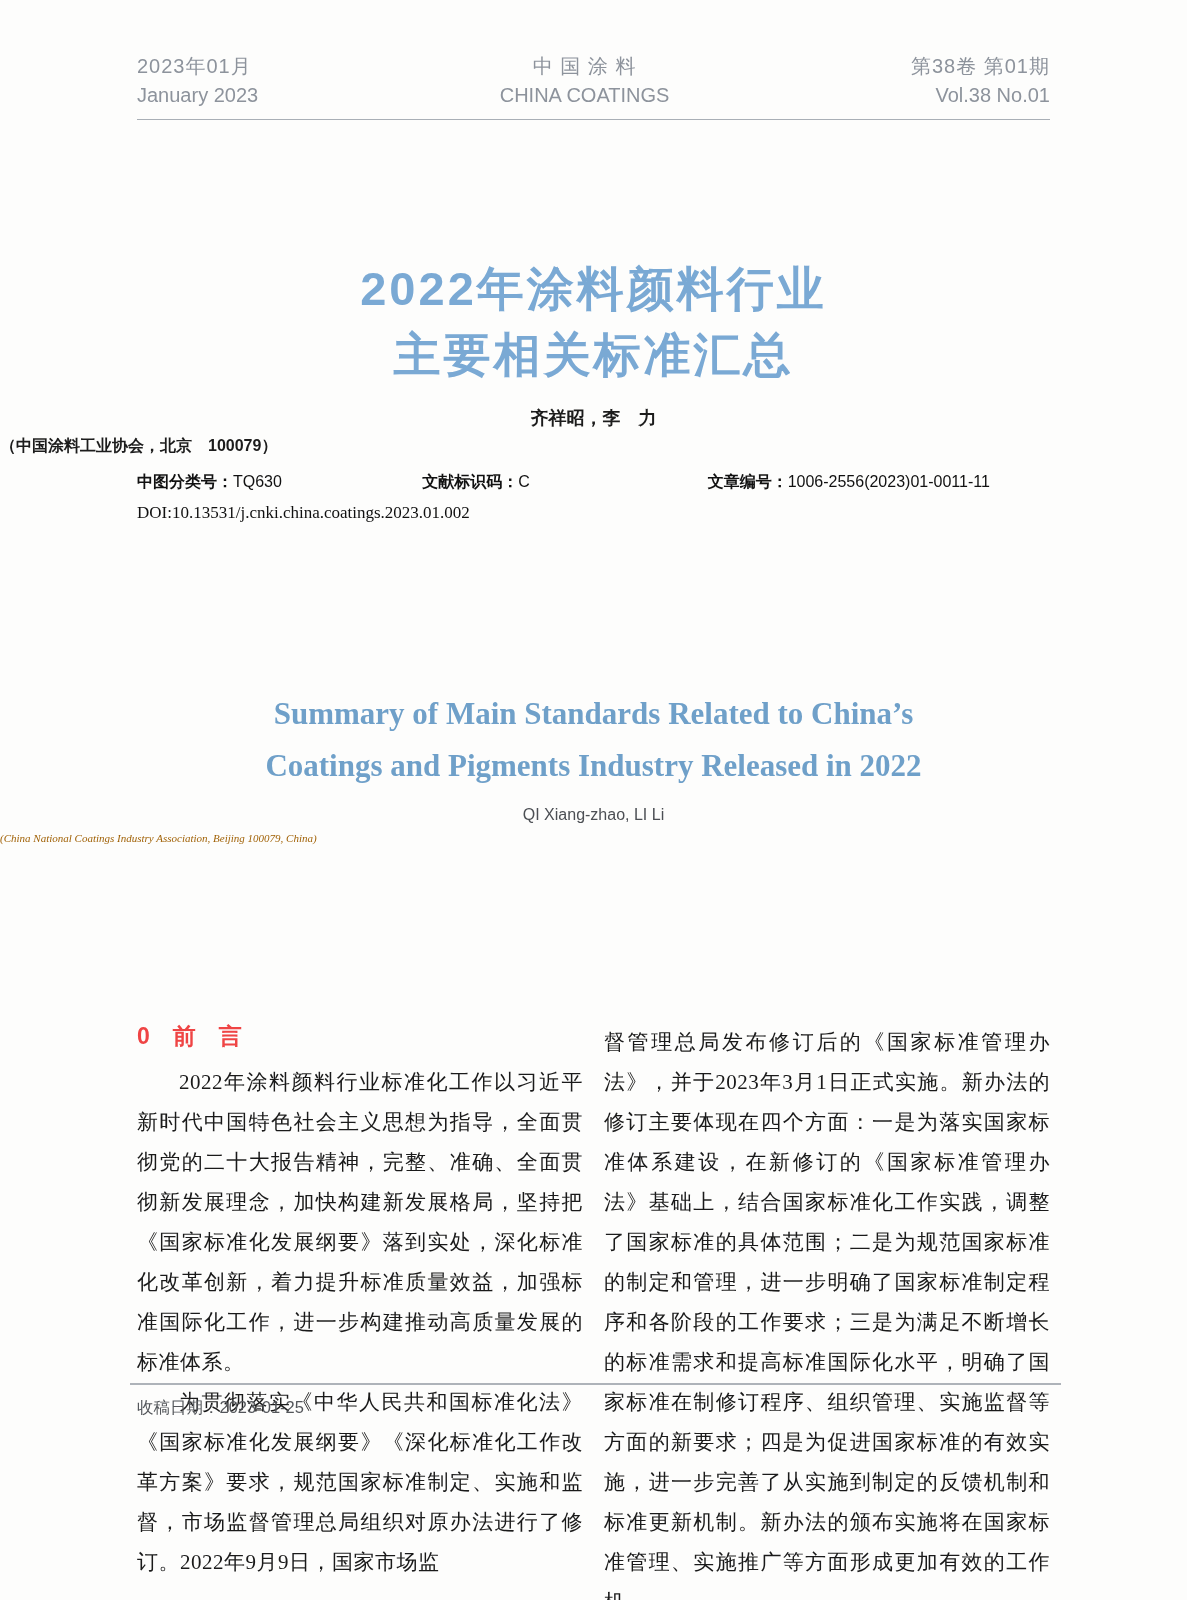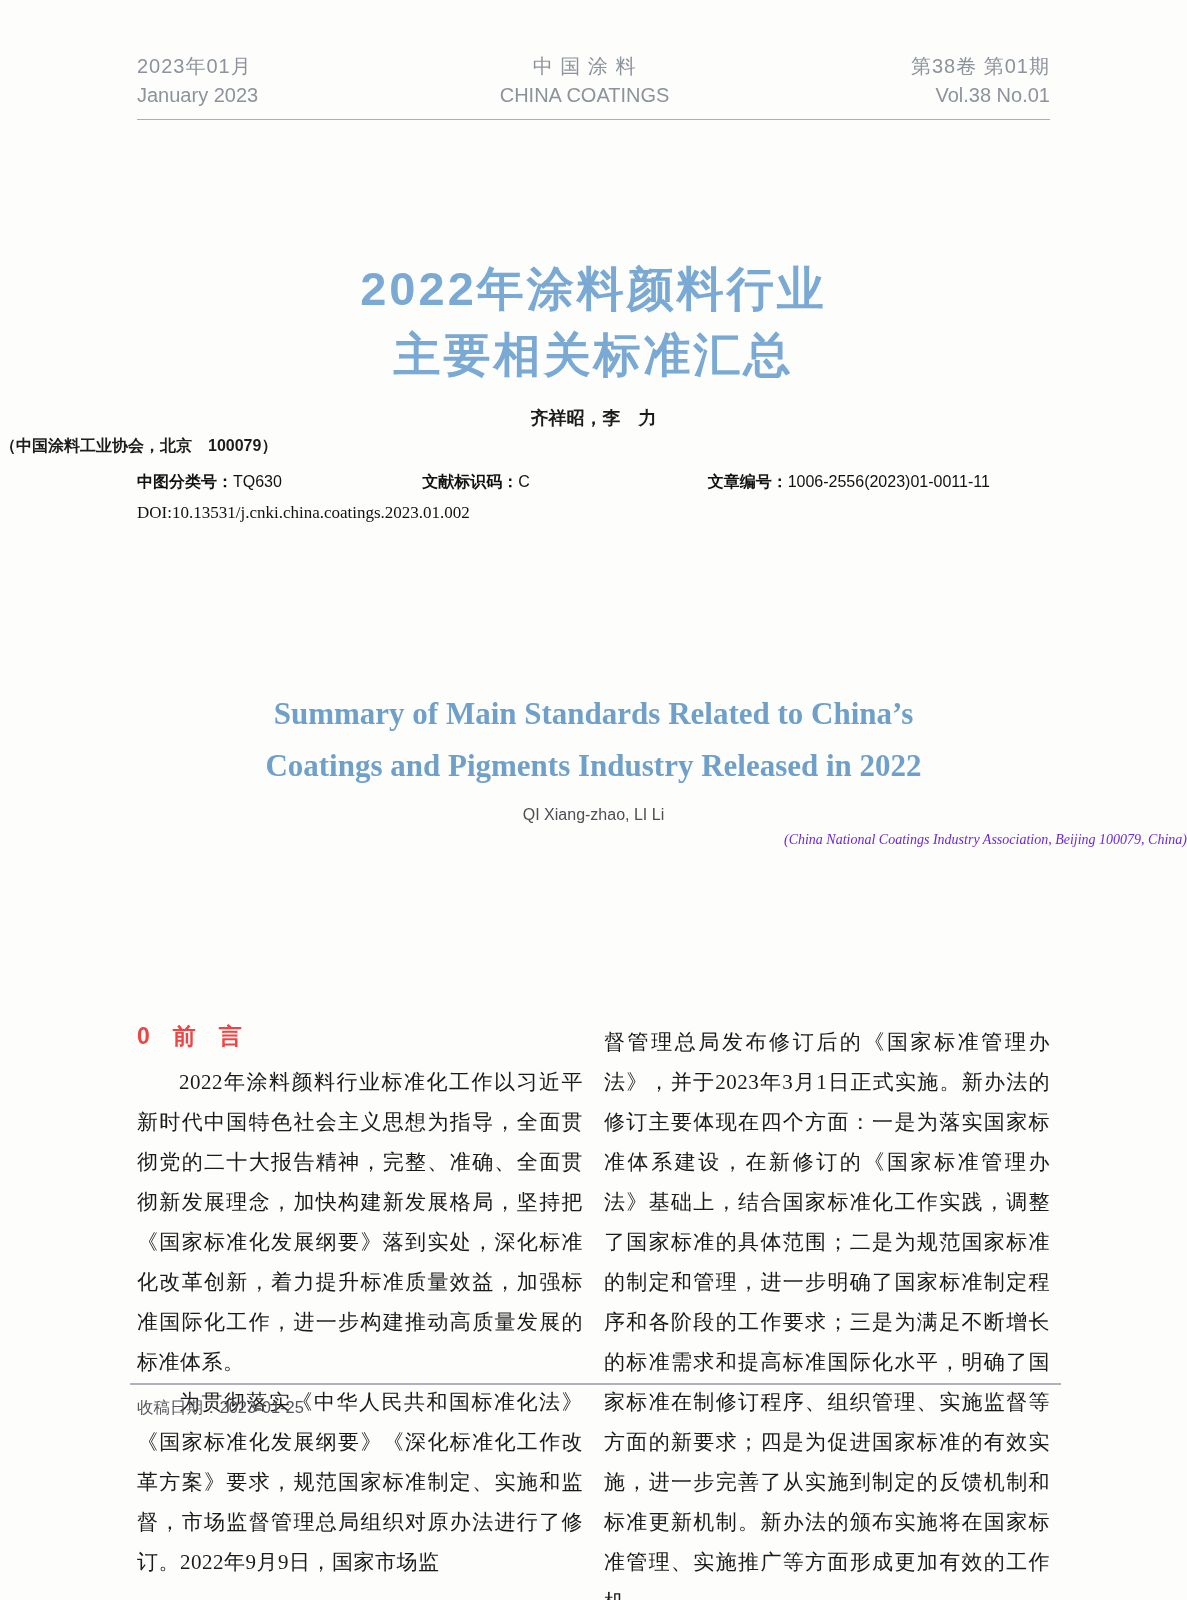--- a/index.html
+++ b/index.html
@@ -67,23 +67,23 @@
     font-weight:bold;
     color:#6fa0c9;
     font-size:31px; line-height:52px;
   }
   .authors-en {
     position:absolute; top:806px; left:0; right:0;
     text-align:center; font-size:16px; color:#4c4f54;
   }
   .affil-en {
     position:absolute; top:832px; left:0; right:0;
-    text-align:right;
+    text-align:left;
     font-family:"Liberation Serif", serif; font-style:italic;
-    font-size:14px; color:#6d28d9;
+    font-size:11px; color:#a16207;
   }
 
   
   .body-cols {
     position:absolute; top:1022px; left:137px; width:913px;
     display:flex; gap:21px;
   }
   .col { flex:0 0 446px; }
   .sec-heading {
     color:#ef4444;

